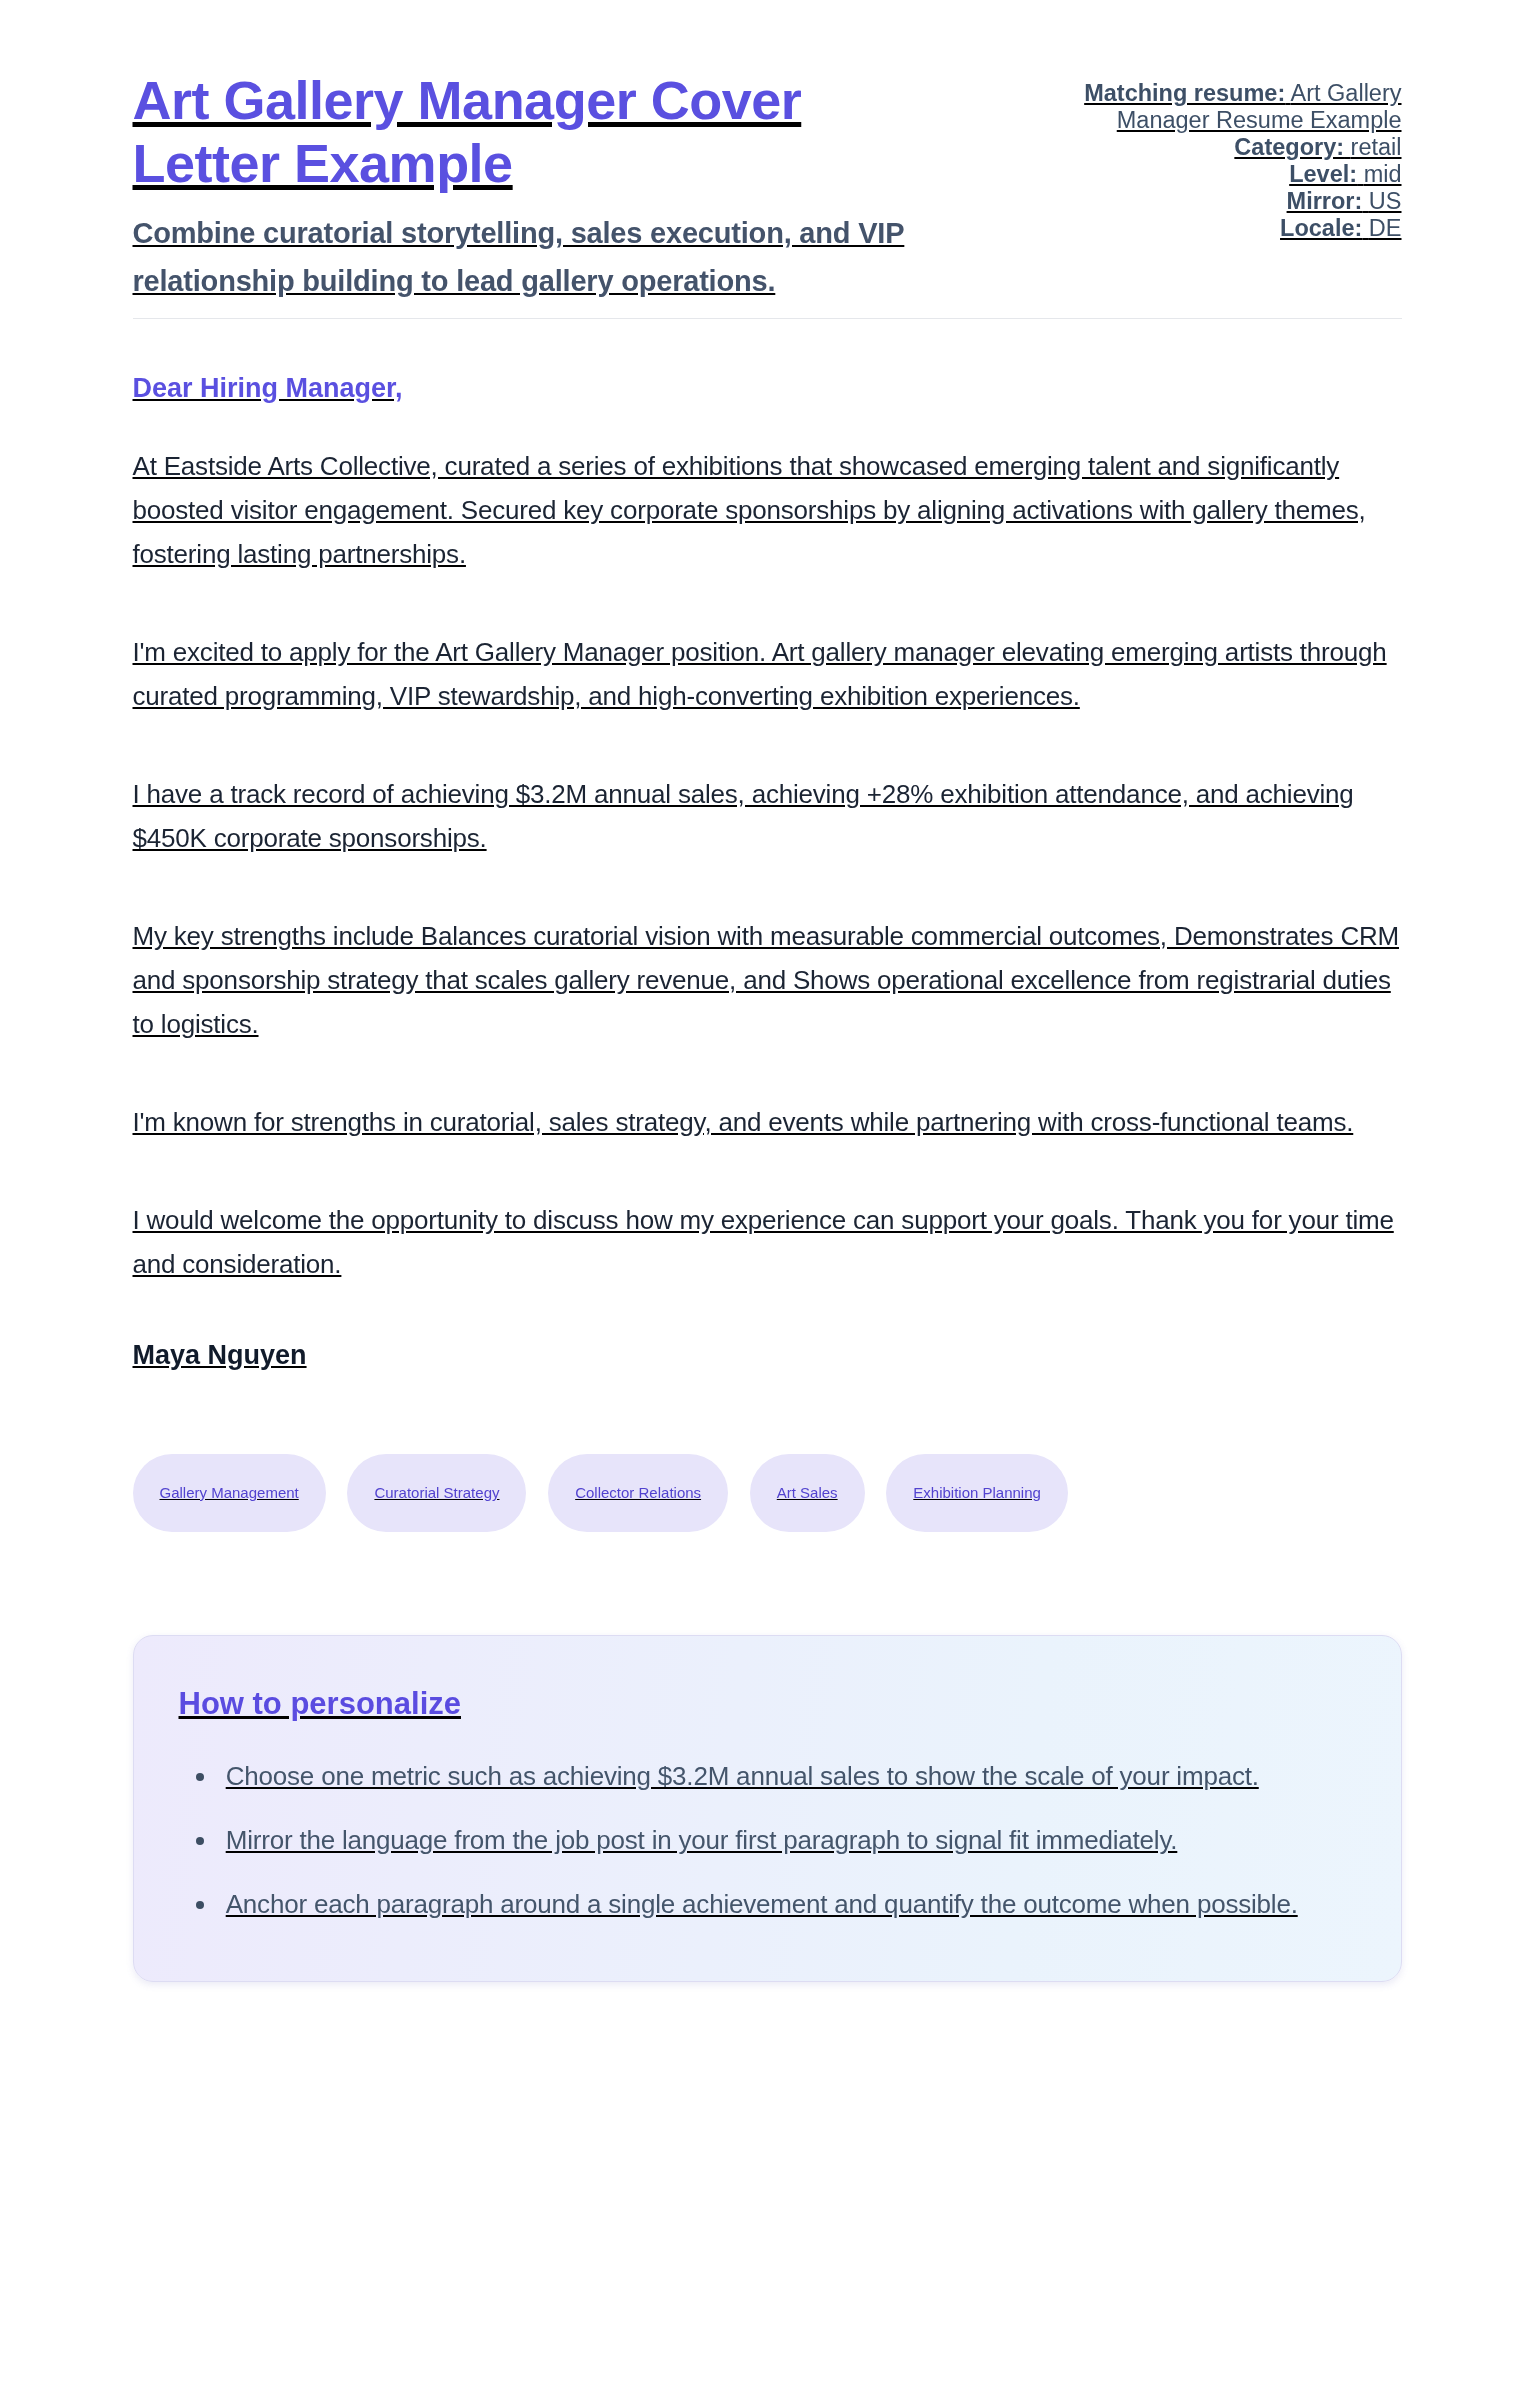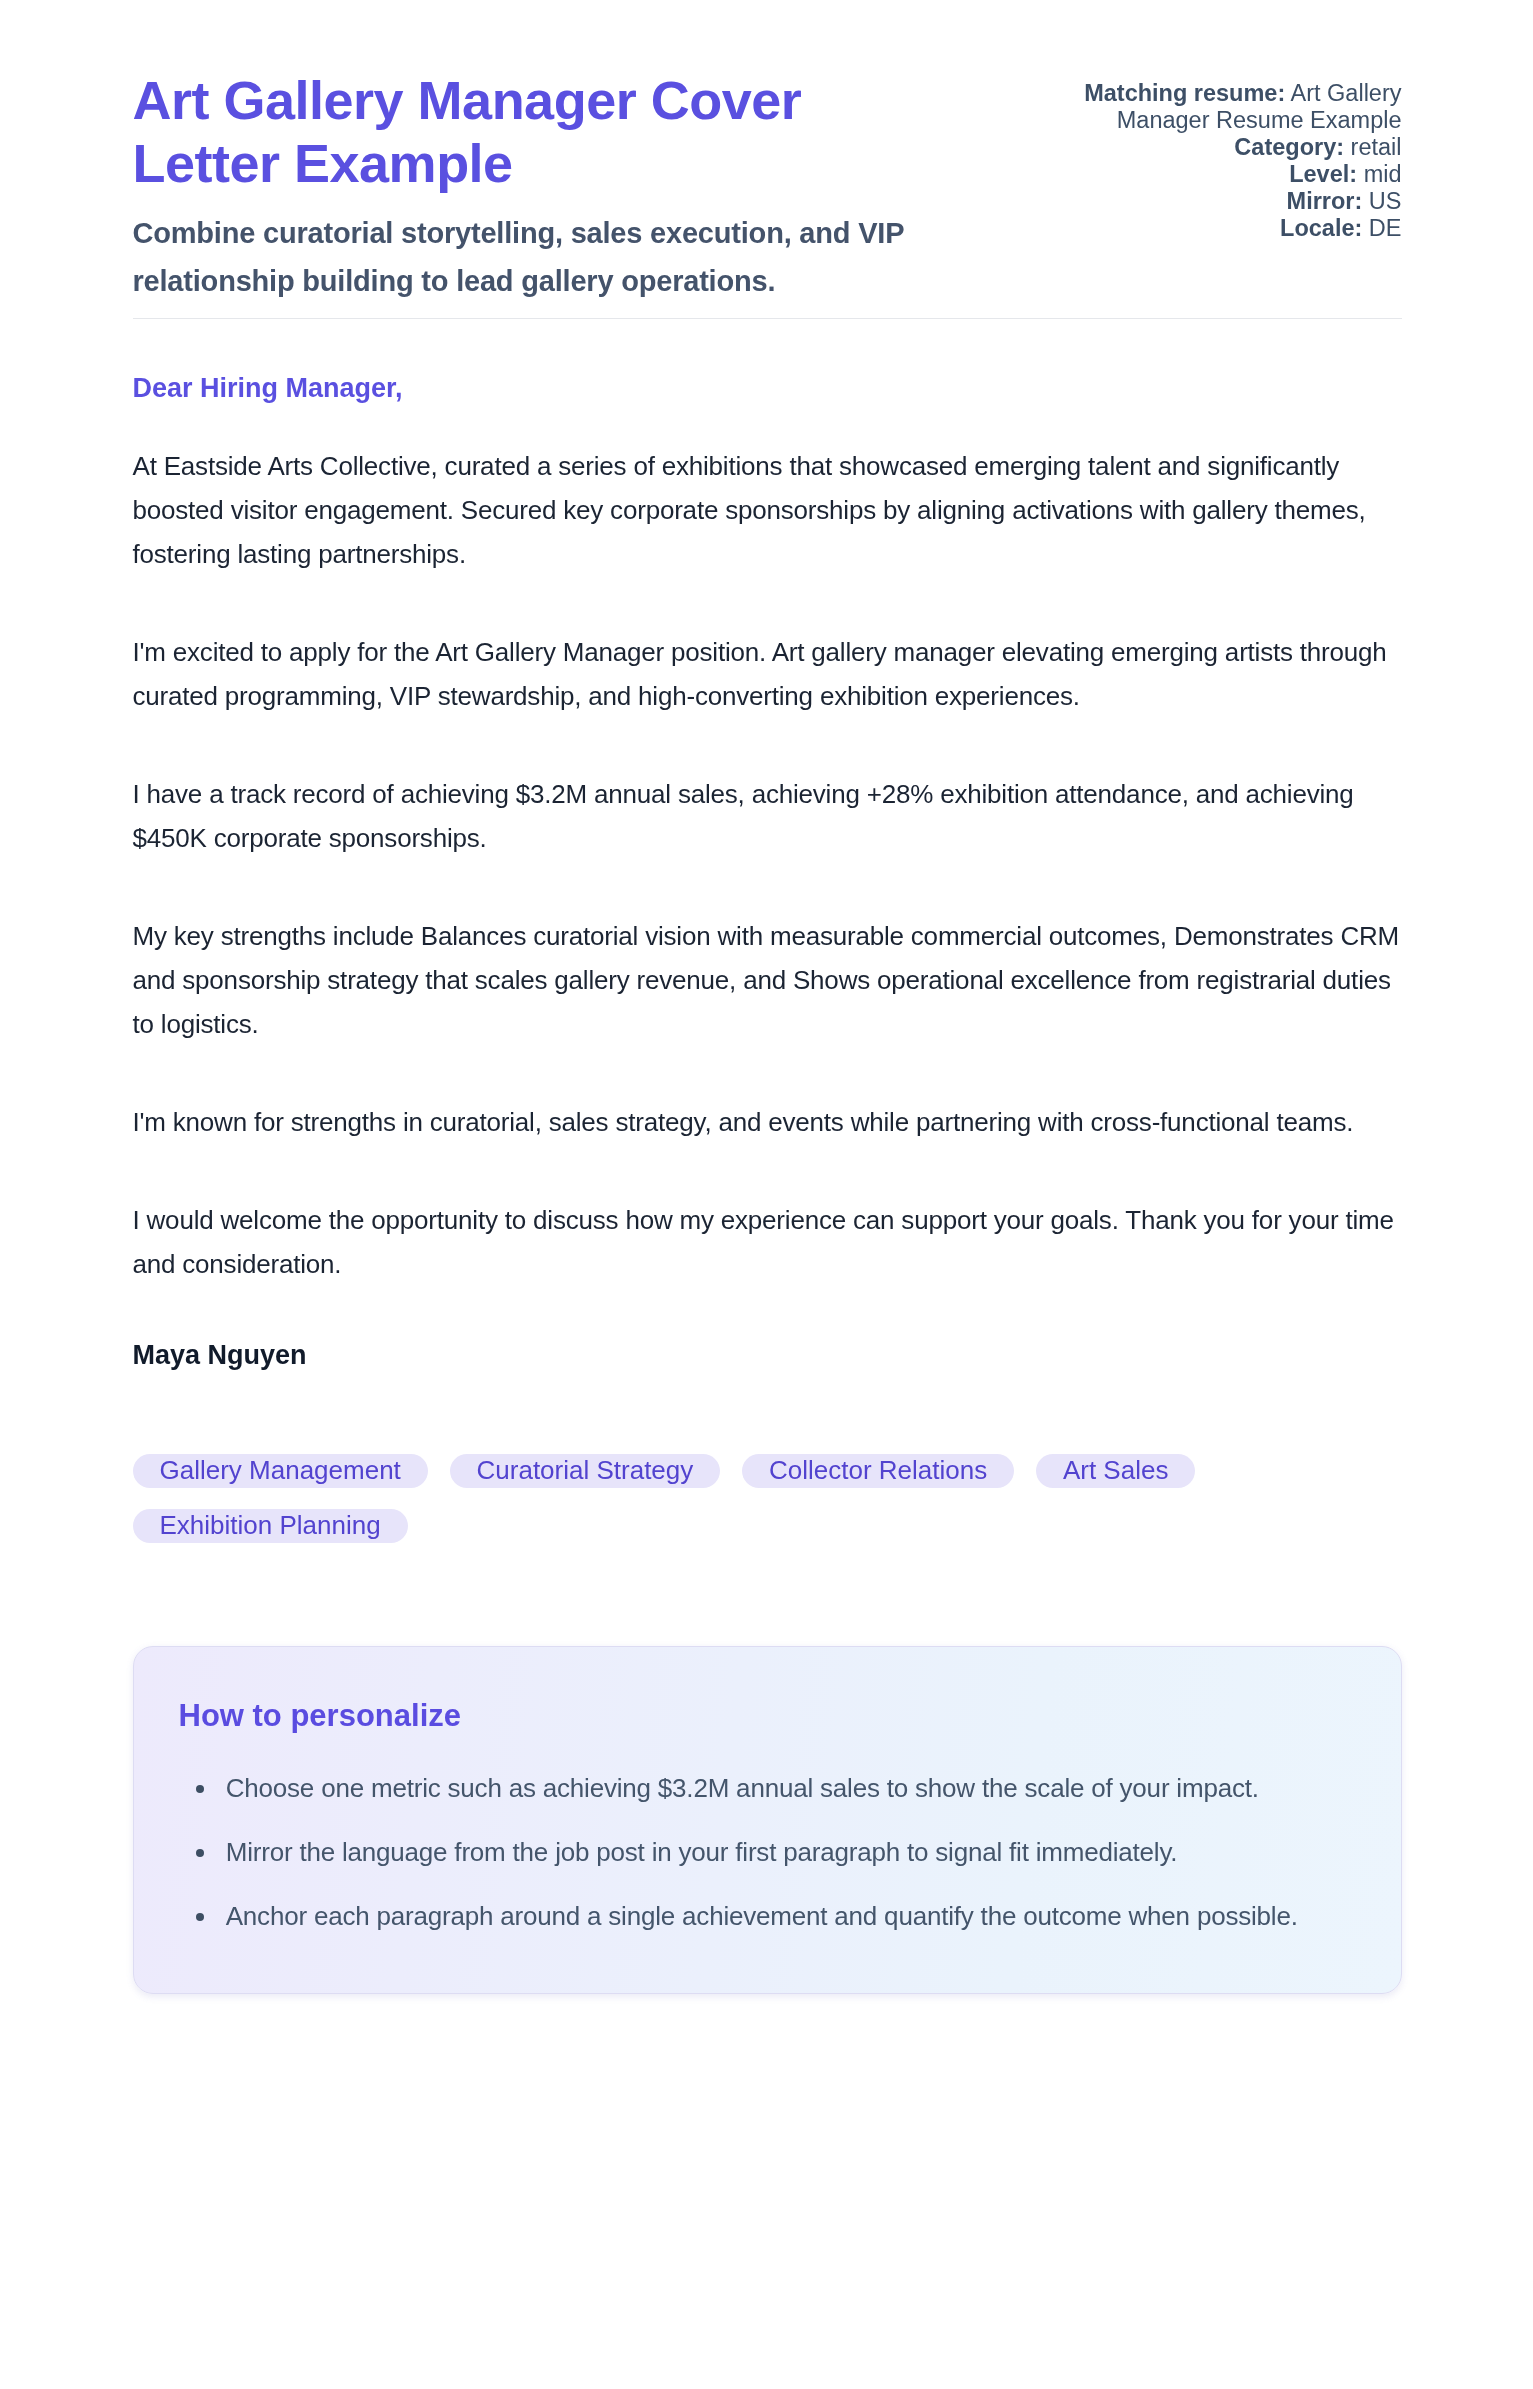--- a/index.html
+++ b/index.html
@@ -10,20 +10,21 @@
     font-family: "Liberation Sans", sans-serif;
   }
   body {
     width: 1534px;
     min-height: 2389px;
   }
   .container {
     width: 1269px;
     margin: 0 auto;
     padding-top: 69px;
+    text-decoration: underline;
   }
 
   
   .header {
     display: flex;
     justify-content: space-between;
     align-items: flex-start;
     gap: 36px;
   }
   .header-left { width: 812px; }
@@ -91,23 +92,23 @@
   
   .tags {
     margin-top: 83px;
     display: flex;
     flex-wrap: wrap;
     gap: 21.7px;
   }
   .tag {
     background: #e7e4fa;
     color: #5243cf;
-    font-size: 26px;
+    font-size: 15px;
     line-height: 21.7px;
-    padding: 6px 27px;
+    padding: 28px 27px;
     border-radius: 901px;
     white-space: nowrap;
   }
 
   
   .personalize {
     margin-top: 103px;
     background: linear-gradient(97deg, #edeafc 0%, #eaf3fc 70%, #ecf5fd 100%);
     border: 0.9px solid #dddcf3;
     border-radius: 20px;

